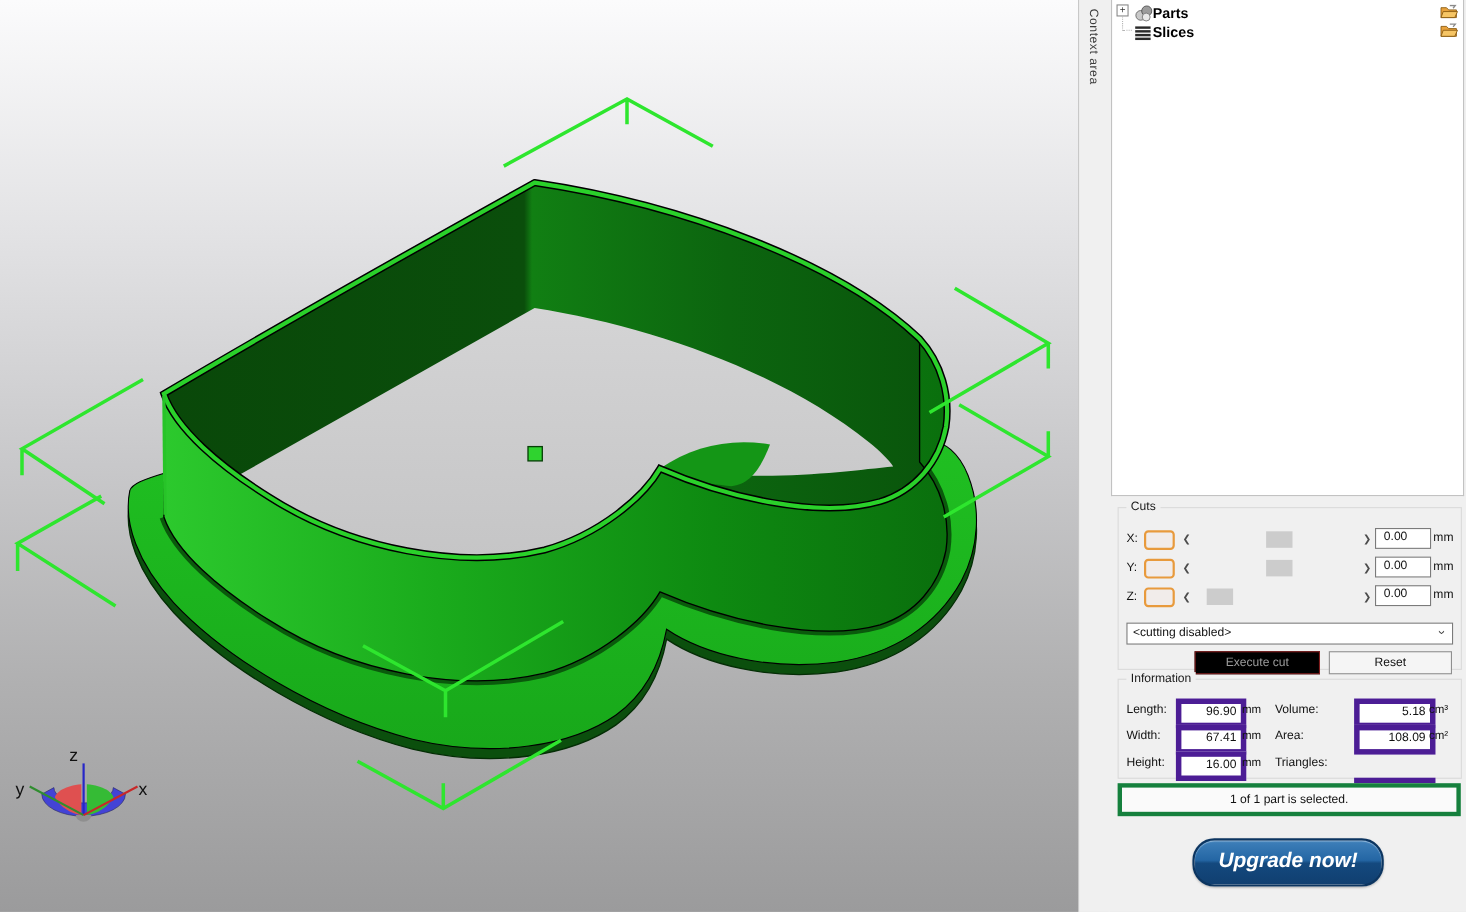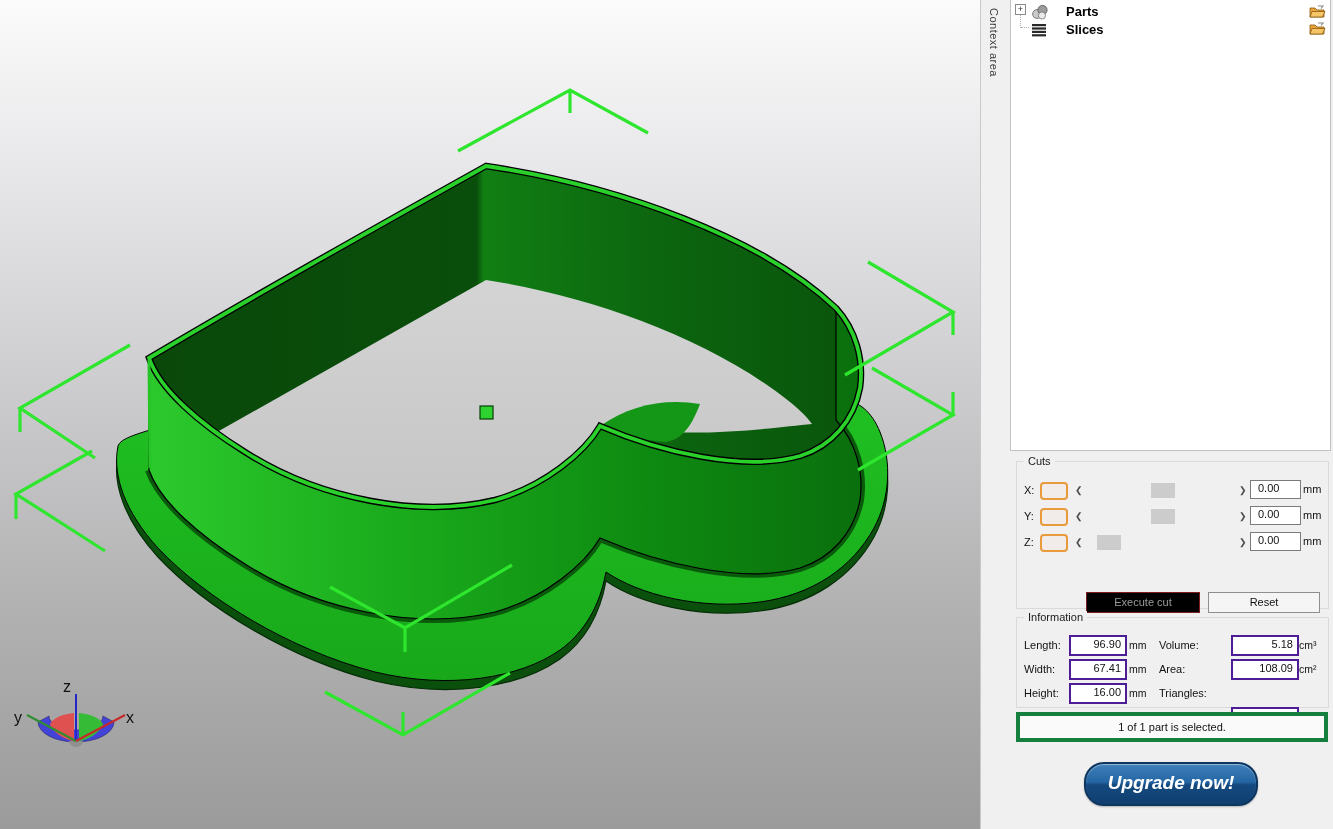--- a/index.html
+++ b/index.html
@@ -16,21 +16,21 @@
             border-left:1px solid #c8c8c8;}
   #ctxstrip .ctx{position:absolute;left:7px;top:8px;writing-mode:vertical-rl;
                  font-size:11px;color:#3c3c3c;letter-spacing:.5px;}
 
   
   #panel{position:absolute;left:1008px;top:0;width:325px;height:829px;background:#f0f0f0;}
 
   #tree{position:absolute;left:2px;top:0;width:319px;height:450px;background:#fff;
         border:1px solid #c2c2c2;border-top:none;}
   .treerow{position:absolute;left:0;height:17px;display:flex;align-items:center;}
-  .treerow .lbl{font-size:13px;font-weight:bold;color:#000;margin-left:18px;}
+  .treerow .lbl{font-size:13px;font-weight:bold;color:#000;margin-left:0;}
   .expander{position:absolute;left:4px;top:4px;width:9px;height:9px;border:1px solid #8a8a8a;
             background:#fff;font-size:9px;line-height:8px;text-align:center;color:#333;}
   .dotv{position:absolute;left:9px;top:15px;width:1px;height:13px;border-left:1px dotted #b5b5b5;}
   .doth{position:absolute;left:10px;top:27px;width:8px;height:1px;border-top:1px dotted #b5b5b5;}
   .folderbtn{position:absolute;right:4px;width:17px;height:13px;cursor:pointer;}
 
   .group{position:absolute;border:1px solid #dadada;background:#f0f0f0;}
   .group .legend{position:absolute;top:-7px;left:7px;background:#f0f0f0;padding:0 4px;
                  font-size:11px;color:#1a1a1a;}
 
@@ -52,21 +52,21 @@
   #cutdrop .txt{position:absolute;left:5px;top:2px;}
   #cutdrop .chev{position:absolute;right:7px;top:1px;display:inline-block;
                  transform:rotate(90deg);font-size:12px;color:#444;}
   .btn{position:absolute;height:19px;font-size:11px;text-align:center;line-height:18px;}
   #execbtn{left:69px;top:130px;width:112px;background:#000000;border:1px solid #7f1d1d;color:#9b9b9b;}
   #resetbtn{left:191px;top:130px;width:110px;background:#f5f5f5;border:1px solid #8f8f8f;color:#111;text-align:center;}
 
   
   .inforow{position:absolute;left:0;width:100%;height:18px;}
   .ilbl{position:absolute;top:2px;font-size:11px;color:#111;}
-  .ibox{position:absolute;top:-2px;height:16px;background:#fff;border:2px solid #4c1d95;
+  .ibox{position:absolute;top:-2px;height:16px;background:#fff;border:5px solid #4c1d95;
         font-size:11px;color:#111;text-align:right;padding:1px 4px 0 0;}
   .iunit{position:absolute;top:2px;font-size:10.5px;color:#111;}
 
   #statusbar{position:absolute;left:8px;top:712px;width:304px;height:22px;background:#fafafa;
              border:4px solid #15803d;font-size:11px;color:#111;text-align:center;line-height:22px;}
 
   #upgrade{position:absolute;left:76px;top:762px;width:170px;height:40px;border-radius:20px;
            background:linear-gradient(180deg,#3f80ba 0%,#2466a4 45%,#14497e 52%,#103f70 100%);
            border:2px solid #0c3560;color:#fff;font-size:19px;font-style:italic;font-weight:bold;
            text-align:center;line-height:38px;cursor:pointer;
@@ -245,20 +245,24 @@
         <span class="obtn"></span>
         <span class="sarrow" style="left:58px;">❮</span>
         <span class="strack">
             <span class="sthumb pos-l"></span>
           </span>
         <span class="sarrow" style="left:222px;">❯</span>
         <span class="valbox">0.00</span>
         <span class="unit">mm</span>
       </div>
 
+      <div id="cutdrop">
+        <span class="txt">&lt;cutting disabled&gt;</span>
+        <span class="chev">›</span>
+      </div>
       <div class="btn" id="execbtn">Execute cut</div>
       <div class="btn" id="resetbtn">Reset</div>
     </div>
 
     <div class="group" style="left:8px;top:617px;width:311px;height:89px;">
       <span class="legend">Information</span>
 
       <div class="inforow" style="top:19px;">
         <span class="ilbl" style="left:7px;">Length:</span>
         <span class="ibox" style="left:52px;width:50px;">96.90</span>

